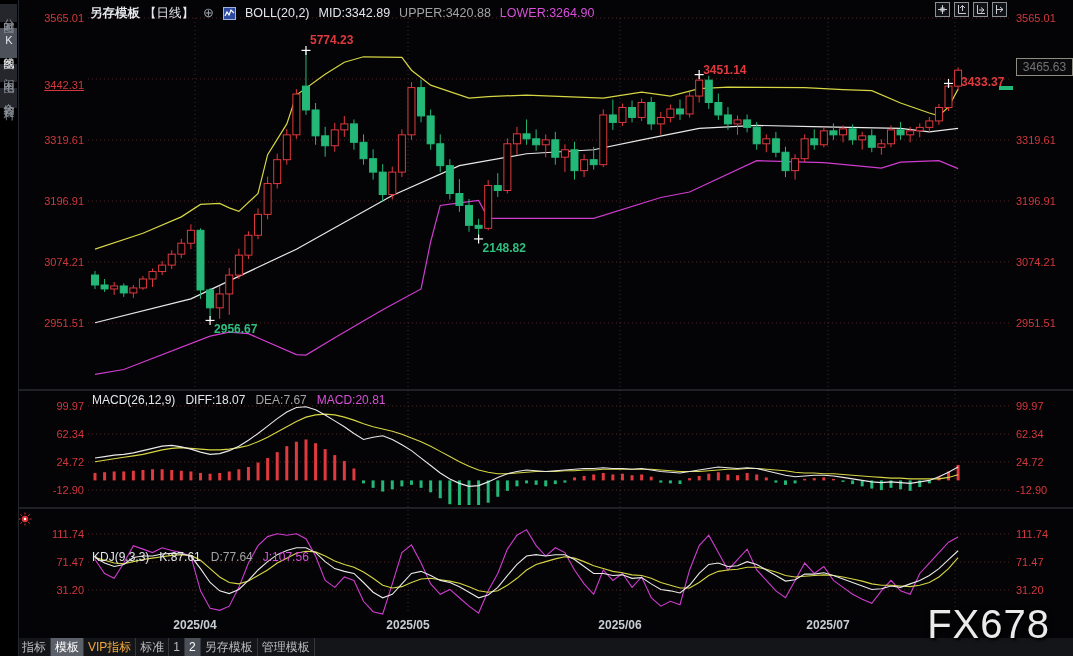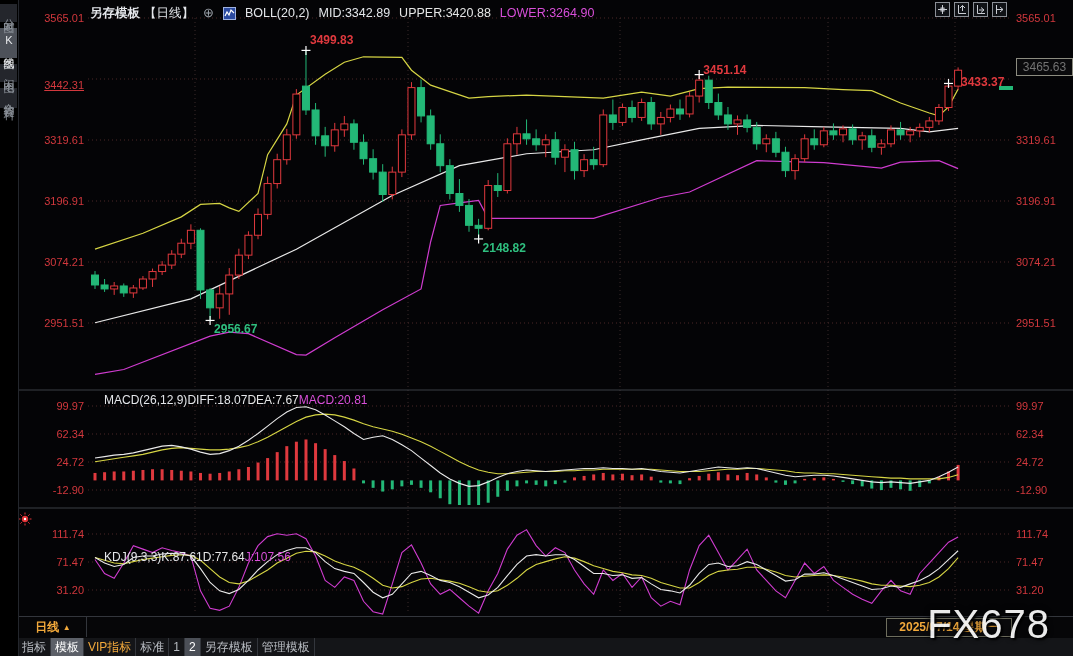--- a/index.html
+++ b/index.html
@@ -9,34 +9,34 @@
   
   .sidebar{position:absolute;left:0;top:0;width:18px;height:656px;background:#000;border-right:1px solid #23262c;z-index:10;}
   .side-tab{writing-mode:vertical-rl;text-orientation:upright;width:17px;margin:4px 0 6px 0;padding:6px 0;
             background:#24262c;color:#8d939b;font-size:11px;line-height:17px;letter-spacing:2px;text-align:center;cursor:pointer;}
   .side-tab.active{background:#4d5159;color:#e7e9ec;}
 
   
   .chart-header{position:absolute;left:90px;top:4px;height:18px;display:flex;align-items:center;gap:9px;
                 font-size:12.5px;color:#e4e6ea;white-space:nowrap;z-index:6;}
   .hdr-symbol{font-weight:bold;}
-  .hdr-yellow{color:#e5e5e5;}
+  .hdr-yellow{color:#a3a3a3;}
   .hdr-mag{color:#d94fd9;}
   .hdr-plus{color:#9aa0a8;font-size:13px;line-height:12px;}
   .top-icons{position:absolute;right:66px;top:2px;display:flex;gap:4px;z-index:6;}
   .tool-btn{display:inline-block;width:13px;height:13px;border:1px solid #8b8f96;background:#101216;cursor:pointer;}
   .tool-btn svg{display:block;}
 
   
   .axis-label{position:absolute;height:14px;line-height:14px;font-size:11px;color:#d2383d;z-index:4;}
   .axis-left{left:18px;width:66px;text-align:right;}
   .axis-right{left:1016px;width:56px;text-align:left;}
 
   
-  .ind-header{position:absolute;left:104px;display:flex;font-size:12px;color:#e4e6ea;white-space:nowrap;z-index:6;text-align:center;}
+  .ind-header{position:absolute;left:92px;display:flex;gap:10px;font-size:12px;color:#e4e6ea;white-space:nowrap;z-index:6;text-align:center;}
   .alarm-icon{position:absolute;left:18px;top:512px;width:14px;height:14px;z-index:6;}
 
   
   .anno{position:absolute;font-size:12px;font-weight:bold;white-space:nowrap;z-index:5;}
 
   
   .price-tag{position:absolute;left:1016px;top:58px;width:55px;height:16px;border:1px solid #8c8c80;background:#0a0a0c;
              color:#737373;font-size:12px;line-height:16px;text-align:center;z-index:7;}
 
   
@@ -458,21 +458,21 @@
       <div class="axis-label axis-left" style="top: 527px;">111.74</div>
       <div class="axis-label axis-right" style="top: 527px;">111.74</div>
       <div class="axis-label axis-left" style="top: 555px;">71.47</div>
       <div class="axis-label axis-right" style="top: 555px;">71.47</div>
       <div class="axis-label axis-left" style="top: 583px;">31.20</div>
       <div class="axis-label axis-right" style="top: 583px;">31.20</div>
       <div class="x-label" style="left: 160px; top: 618px;">2025/04</div>
       <div class="x-label" style="left: 373px; top: 618px;">2025/05</div>
       <div class="x-label" style="left: 585px; top: 618px;">2025/06</div>
       <div class="x-label" style="left: 793px; top: 618px;">2025/07</div>
-      <div class="anno" style="left: 309.98px; top: 33.4042px; color: rgb(224, 57, 62);">3499.83</div>
+      <div class="anno" style="left: 309.98px; top: 33.4042px; color: rgb(224, 57, 62);">5774.23</div>
       <div class="anno" style="left: 214.08px; top: 322.436px; color: rgb(47, 191, 127);">2956.67</div>
       <div class="anno" style="left: 482.6px; top: 240.919px; color: rgb(47, 191, 127);">2148.82</div>
       <div class="anno" style="left: 703.17px; top: 63px; color: rgb(224, 57, 62);">3451.14</div>
       <div class="anno" style="left: 961px; top: 75.4448px; color: rgb(224, 57, 62);">3433.37</div>
     </div>
 
   <div class="ind-header" style="top:393px;">
     <span>MACD(26,12,9)</span>
     <span>DIFF:18.07</span>
     <span class="hdr-yellow">DEA:7.67</span>
@@ -497,27 +497,20 @@
   </span>
   <div class="ind-header" style="top:513px;margin-top:37px;">
     <span>KDJ(9,3,3)</span>
     <span>K:87.61</span>
     <span class="hdr-yellow">D:77.64</span>
     <span class="hdr-mag">J:107.56</span>
   </div>
 
   <div class="price-tag">3465.63</div>
 
-  <div class="xaxis-row">
-    <div class="period-cell">
-      <span>日线</span>
-      <span class="period-arrow">▲</span>
-    </div>
-    <div class="date-box">2025/07/14 星期一</div>
-  </div>
 
   <div class="toolbar">
     <div class="tb-cell">指标</div>
     <div class="tb-cell active">模板</div>
     <div class="tb-cell vip">VIP指标</div>
     <div class="tb-cell">标准</div>
     <div class="tb-cell">1</div>
     <div class="tb-cell selected">2</div>
     <div class="tb-cell">另存模板</div>
     <div class="tb-cell">管理模板</div>

